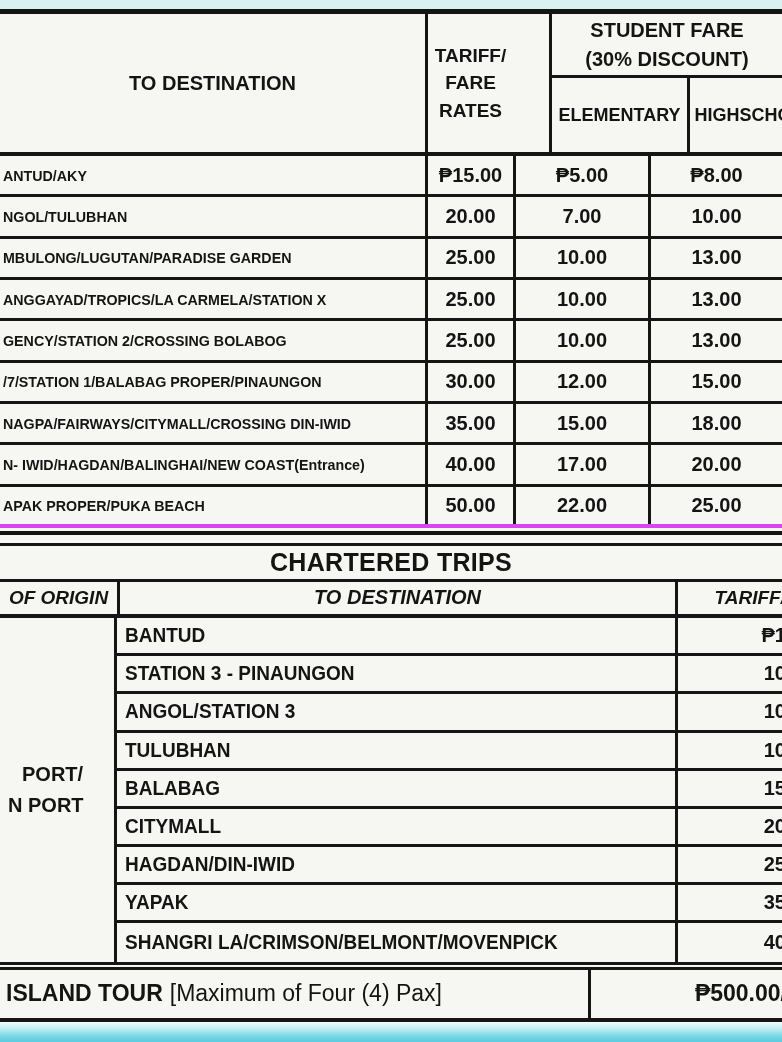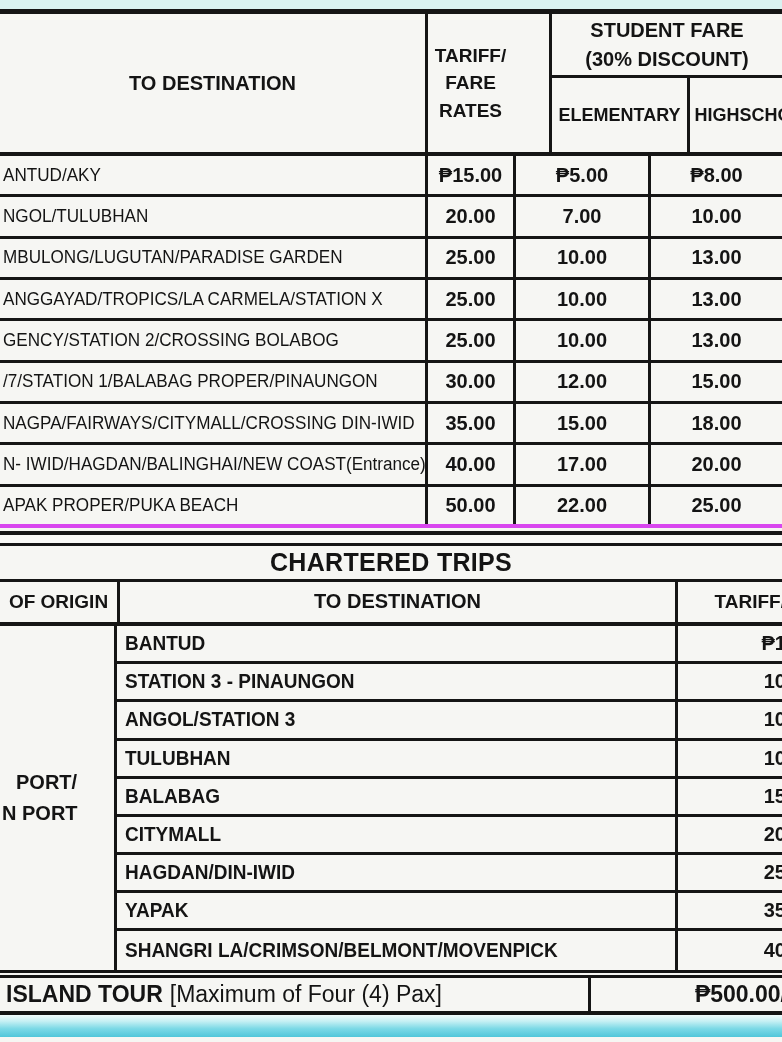--- a/index.html
+++ b/index.html
@@ -22,45 +22,45 @@
   .bl { border-left: 3px solid #151515; }
   .h-dest { font-weight: bold; font-size: 20px; }
   .h-tariff { flex-direction: column; font-weight: bold; font-size: 19px; line-height: 1.45; }
   .student-block { display: flex; flex-direction: column; margin-left: 36px; }
   .student-top { height: 64px; border-bottom: 3px solid #151515; display: flex; flex-direction: column; align-items: center; justify-content: center; font-weight: bold; font-size: 20px; line-height: 1.45; }
   .student-sub { flex: 1; display: grid; grid-template-columns: 135px 134px; }
   .student-sub .cell { font-weight: bold; font-size: 18px; }
 
   .t1-row { display: grid; grid-template-columns: 425px 88px 135px 134px; height: 41.33px; border-bottom: 3px solid #151515; }
   .t1-row:last-child { border-bottom: 4px solid #d946ef; }
-  .t1-row .dest { justify-content: flex-start; padding-left: 3px; font-weight: normal; font-size: 18px; white-space: nowrap; }
+  .t1-row .dest { justify-content: flex-start; padding-left: 3px; font-weight: bold; font-size: 15px; white-space: nowrap; }
   .t1-row .num { font-weight: bold; font-size: 20px; }
   .cond { display: inline-block; transform: scaleX(0.95); transform-origin: 0 50%; white-space: nowrap; }
 
   
   .sep { margin-top: 3px; height: 15px; border-top: 4px solid #151515; border-bottom: 3px solid #151515; background: #f8f8f6; }
   .title-bar { height: 36px; border-bottom: 3px solid #151515; display: flex; align-items: center; justify-content: center; background: #f6f6f3; font-weight: bold; font-size: 25px; letter-spacing: 0.3px; }
 
   
-  .t2-header { display: grid; grid-template-columns: 117px 558px 107px; height: 44px; border-bottom: 4px solid #151515; background: #f6f6f3; font-weight: bold; }
+  .t2-header { display: grid; grid-template-columns: 117px 558px 107px; height: 36px; border-bottom: 4px solid #151515; background: #f6f6f3; font-weight: bold; font-style: italic; }
   .t2-header .cell { font-size: 19px; }
   .t2-header .h-dest2 { font-size: 20px; }
   .t2-header .h-tariff2 { justify-content: flex-end; }
   .t2-header .h-tariff2 span { margin-right: -4px; white-space: nowrap; }
 
   .t2-body { display: grid; grid-template-columns: 117px 558px 107px; grid-auto-rows: 38.2px; border-bottom: 3px solid #151515; background: #f6f6f3; }
-  .origin-cell { grid-row: 1 / span 9; grid-column: 1; border-right: 3px solid #151515; display: flex; flex-direction: column; justify-content: center; padding-left: 2px; font-weight: bold; font-size: 20px; line-height: 1.55; }
+  .origin-cell { grid-row: 1 / span 9; grid-column: 1; border-right: 3px solid #151515; display: flex; flex-direction: column; justify-content: center; padding-left: 8px; font-weight: bold; font-size: 20px; line-height: 1.55; }
   .origin-cell .l1 { padding-left: 14px; }
   .t2-dest { display: flex; align-items: center; padding-left: 8px; border-bottom: 3px solid #151515; font-weight: bold; font-size: 20px; overflow: hidden; }
   .t2-tariff { display: flex; align-items: center; justify-content: flex-end; border-left: 3px solid #151515; border-bottom: 3px solid #151515; font-weight: bold; font-size: 20px; overflow: hidden; }
   .t2-tariff span { margin-right: -4px; white-space: nowrap; }
   .t2-body .lastrow { border-bottom: none; }
 
   
-  .island { display: grid; grid-template-columns: 588px 194px; height: 40px; margin-top: 2px; border-top: 3px solid #151515; border-bottom: 4px solid #151515; background: #f6f6f3; }
+  .island { display: grid; grid-template-columns: 588px 194px; height: 55px; margin-top: 2px; border-top: 3px solid #151515; border-bottom: 4px solid #151515; background: #f6f6f3; }
   .island-label { display: flex; align-items: center; padding-left: 6px; font-size: 23px; white-space: nowrap; overflow: hidden; }
   .island-label .b { font-weight: bold; margin-right: 7px; }
   .island-label .r { font-weight: normal; }
   .island-price { display: flex; align-items: center; justify-content: flex-end; border-left: 3px solid #151515; font-weight: bold; font-size: 23px; overflow: hidden; }
   .island-price span { margin-right: -5px; white-space: nowrap; }
 </style>
 </head>
 <body>
 
 <div class="page">

